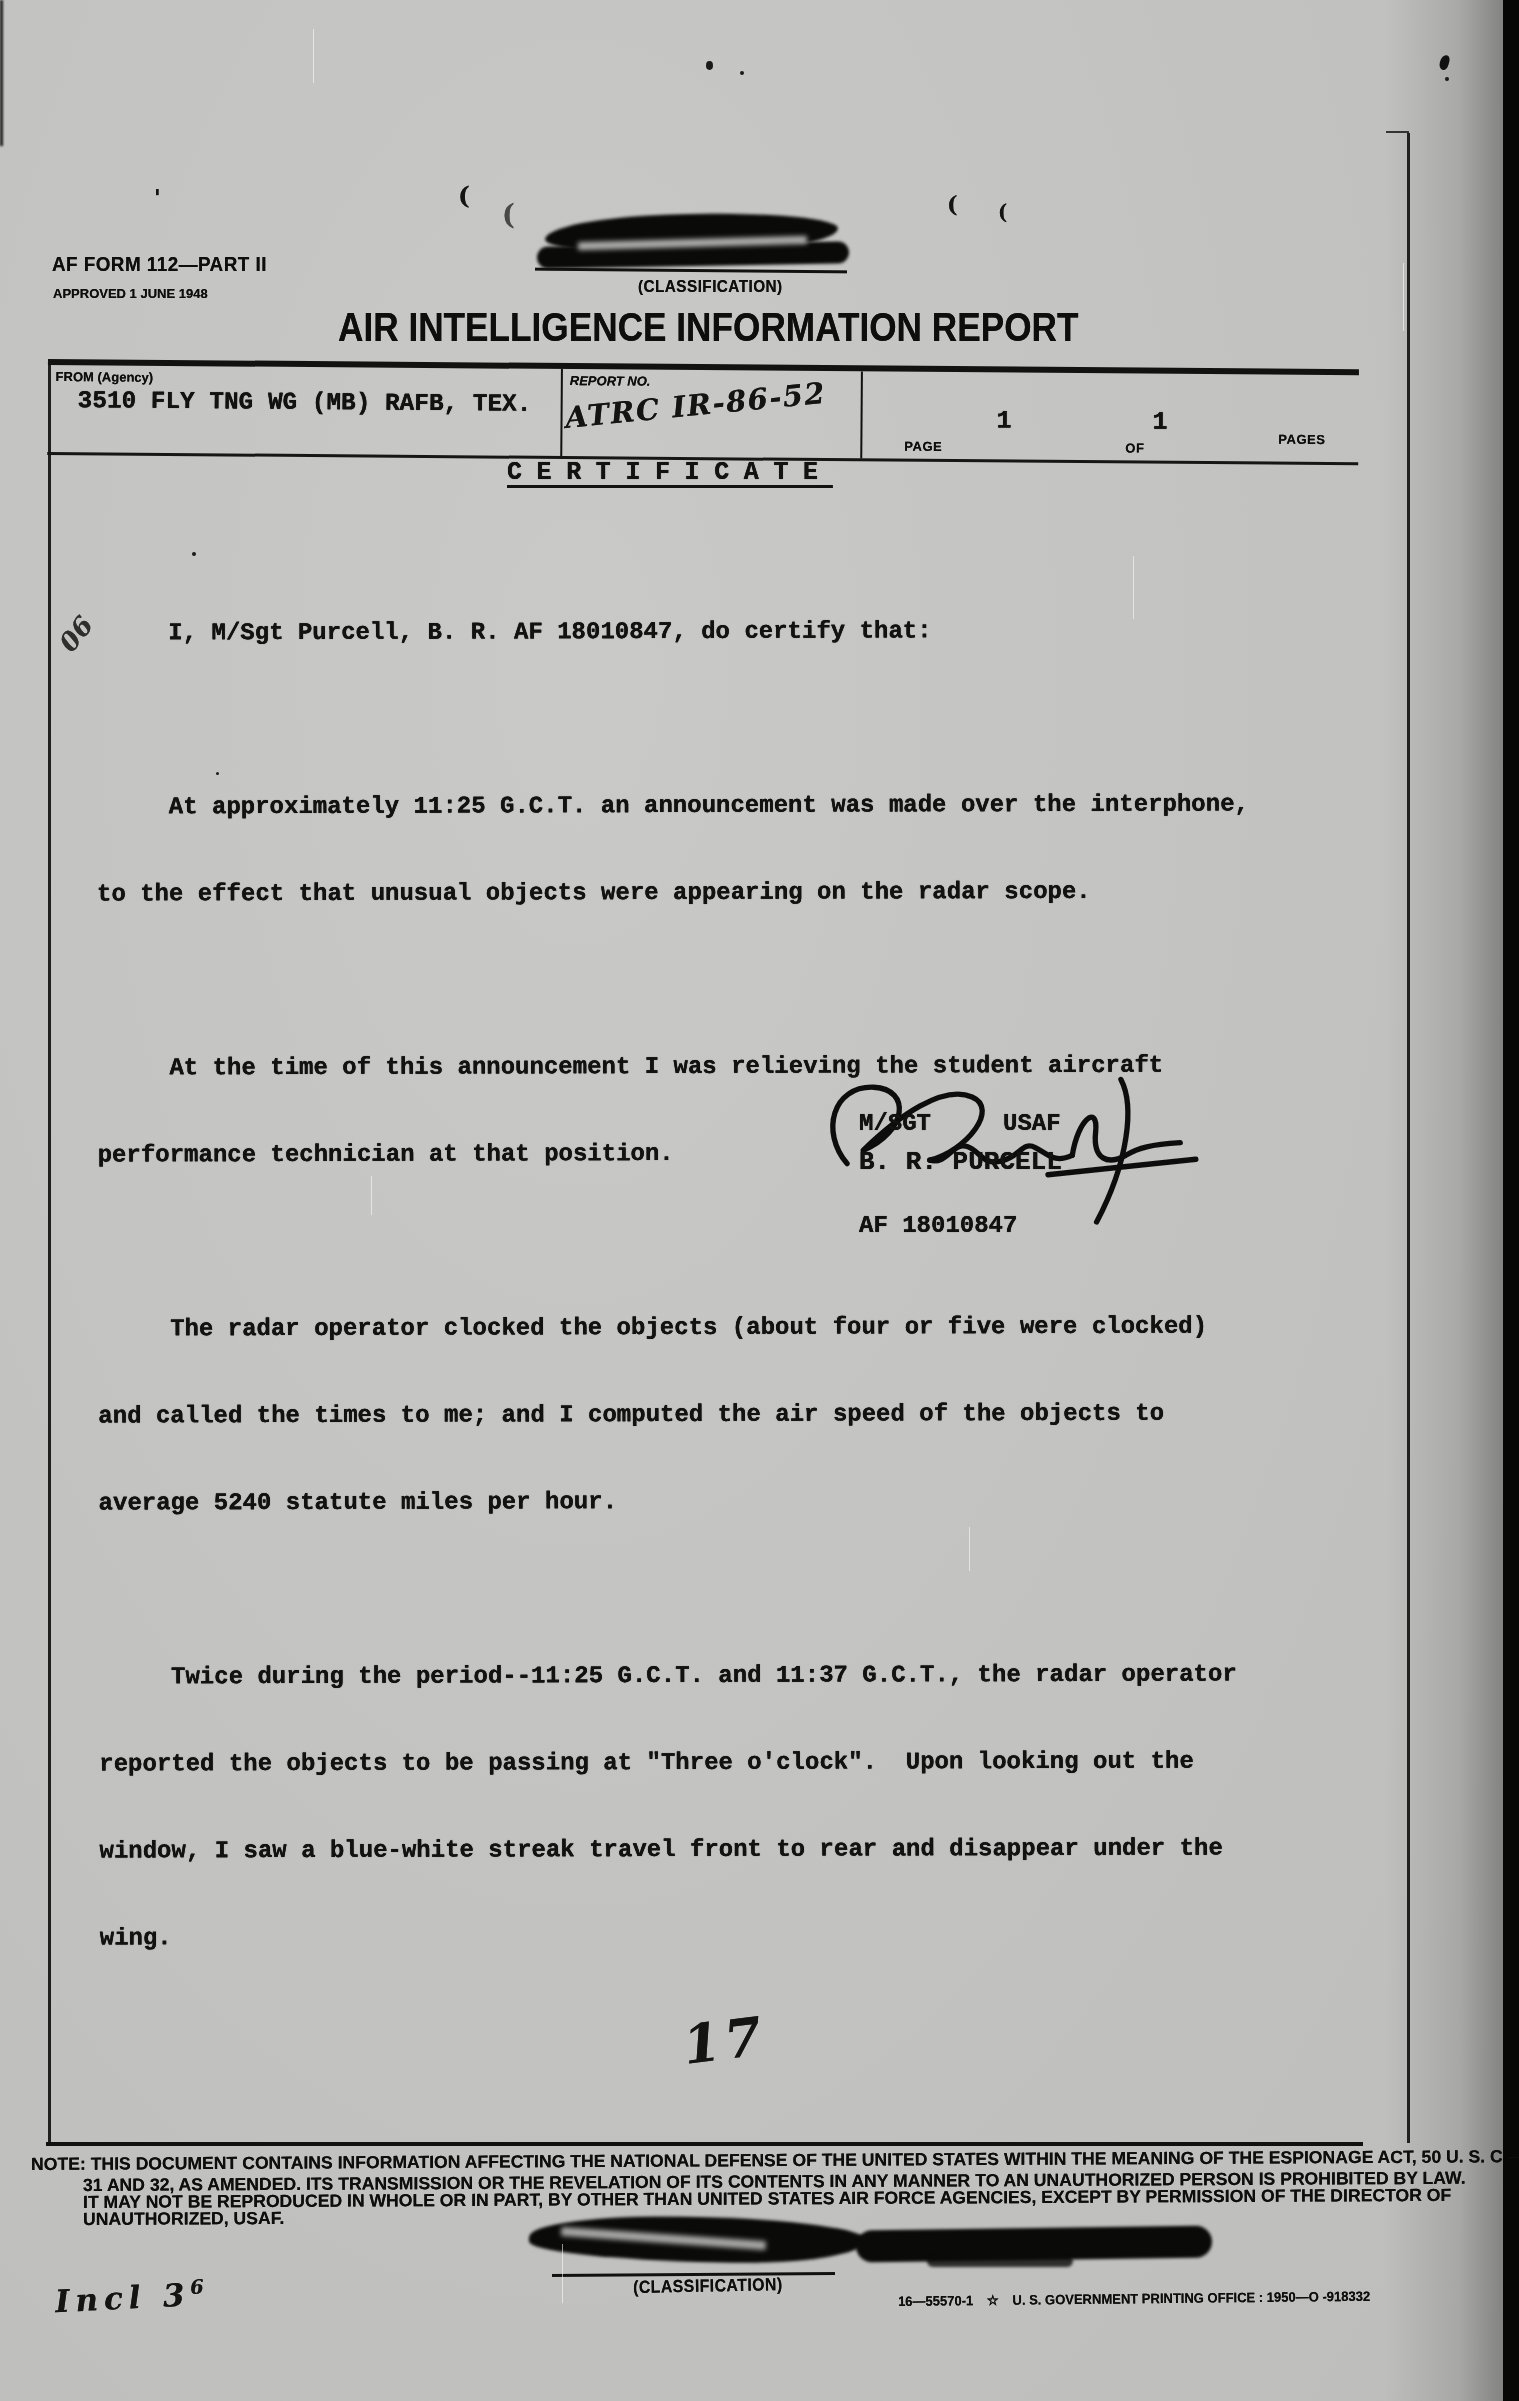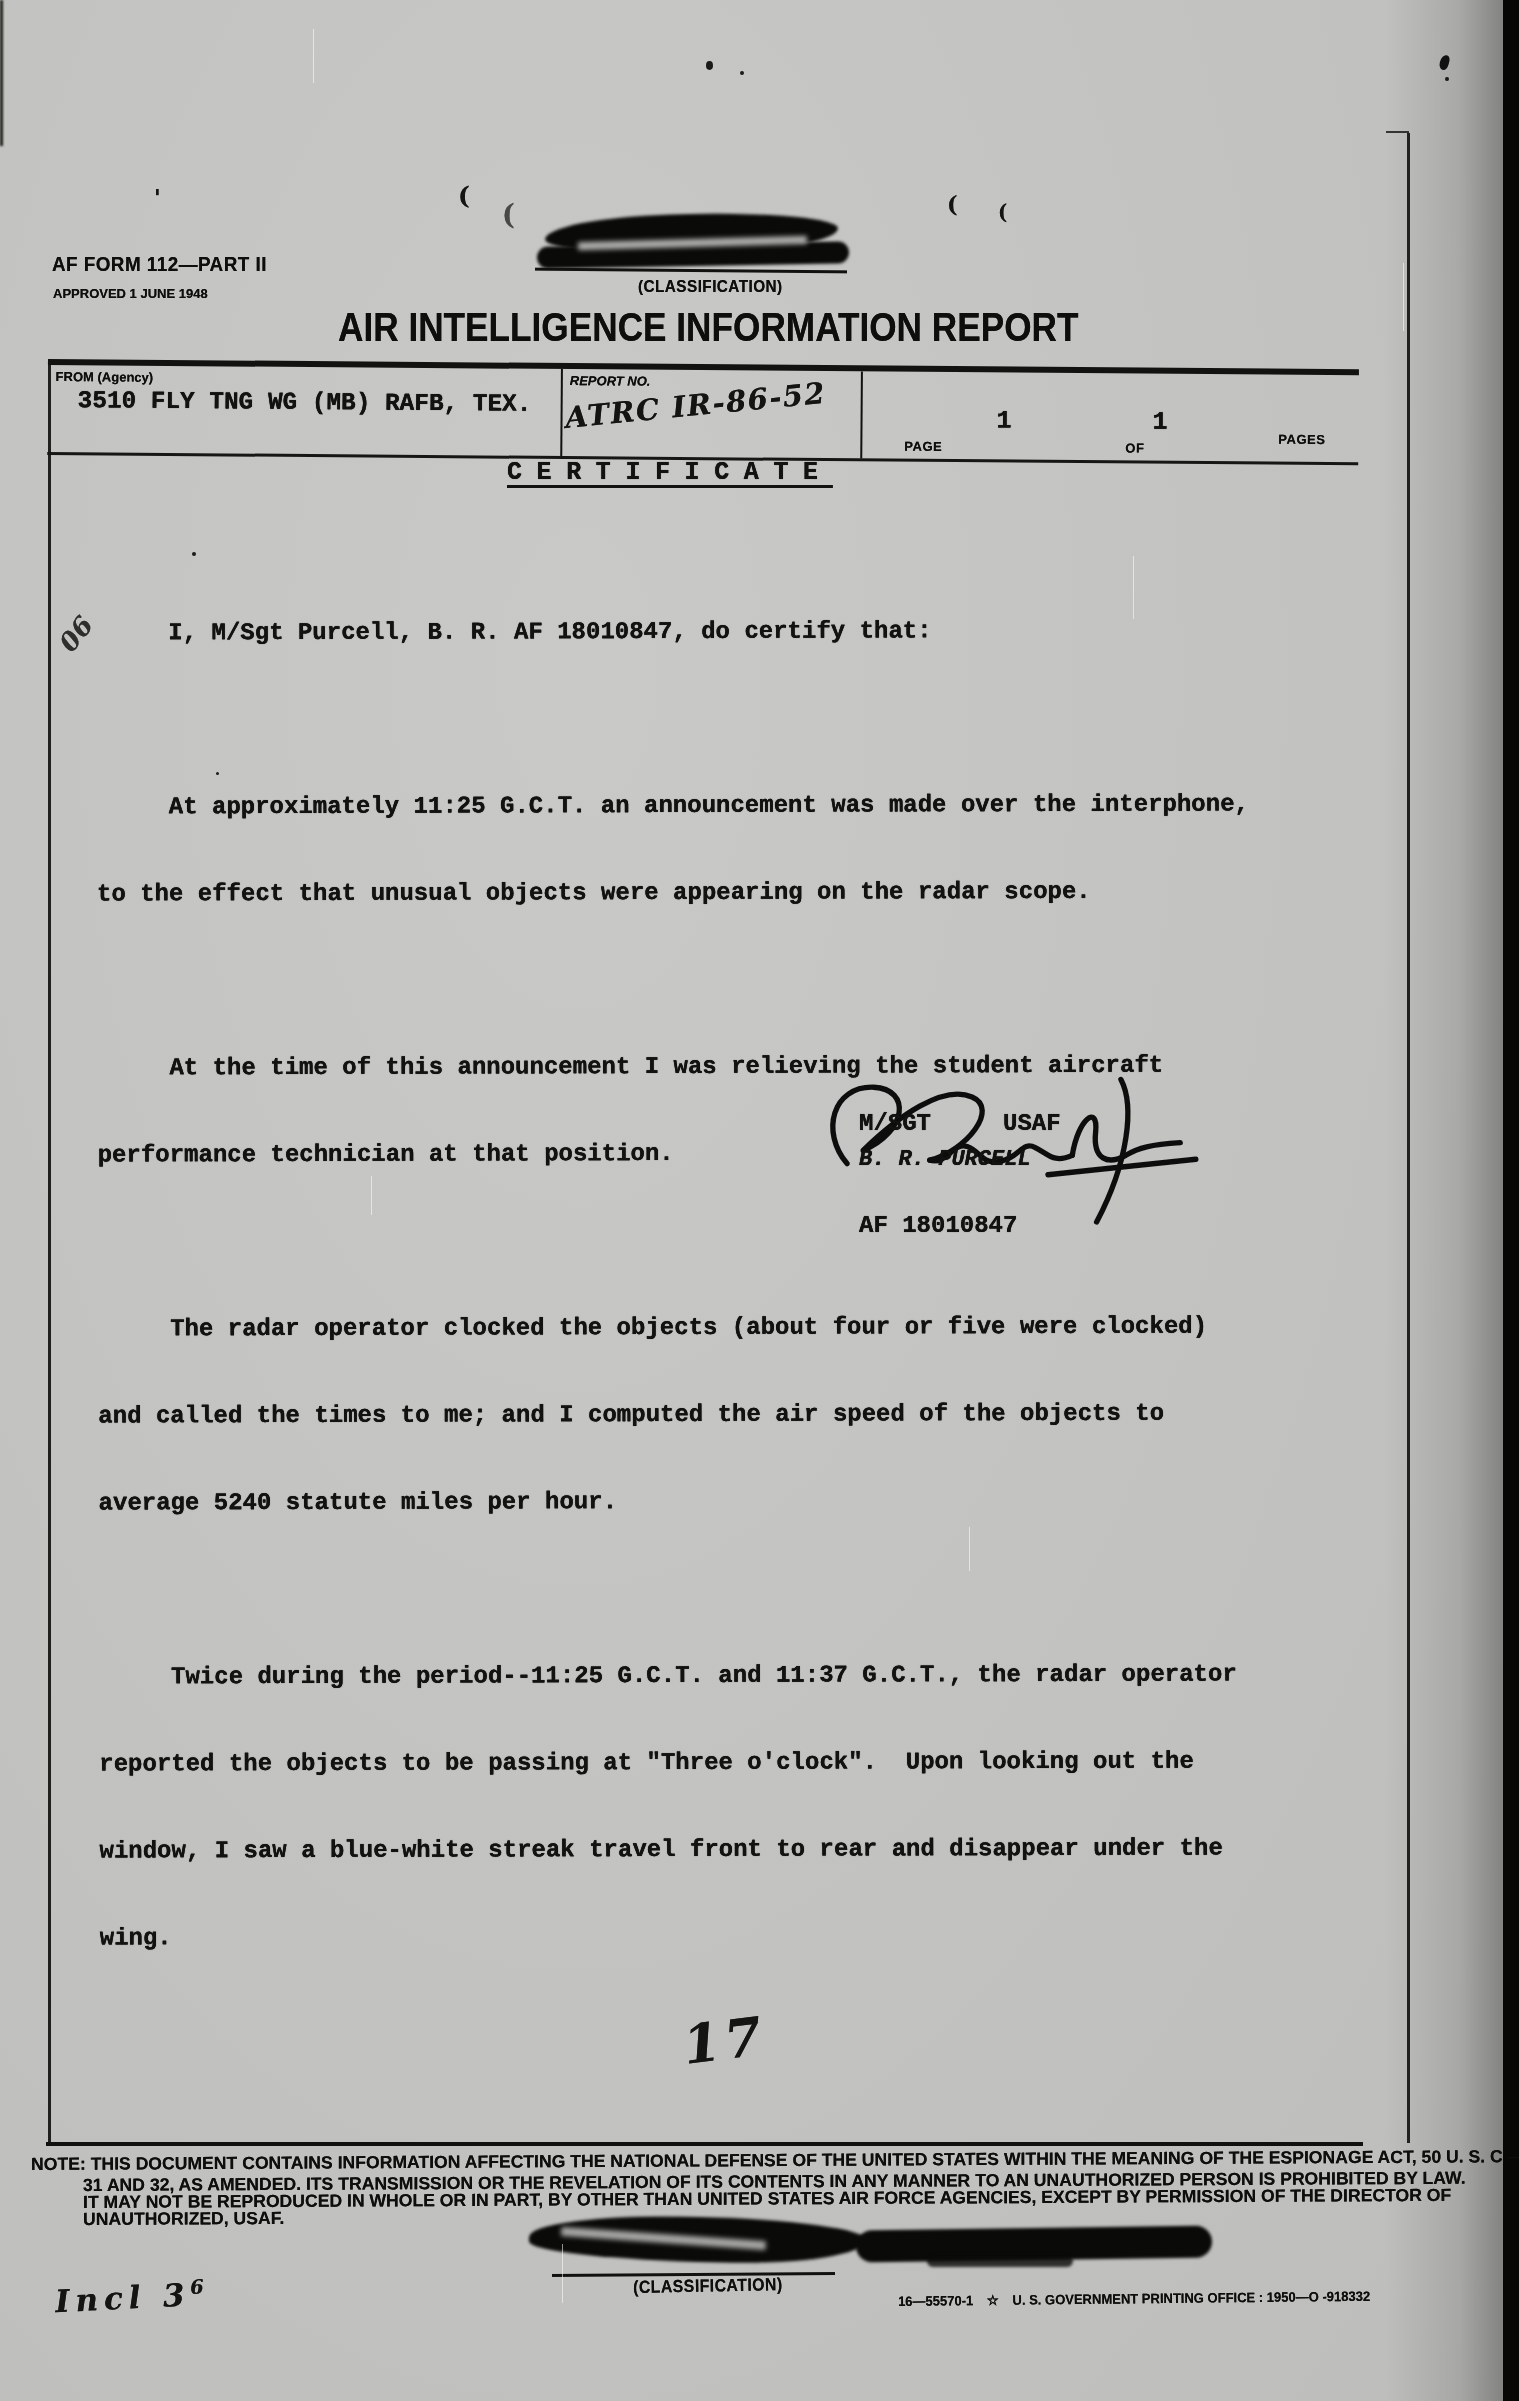--- a/index.html
+++ b/index.html
@@ -109,21 +109,21 @@
       </defs>
     <g fill="none" stroke="#11110f" stroke-width="11" stroke-linecap="round" stroke-linejoin="round" filter="url(#inkblur)">
       <path d="M 85,215 C 30,150 55,55 140,58 C 218,62 208,150 118,188 C 190,118 282,52 342,78 C 398,102 332,188 255,208"></path>
       <path d="M 255,208 C 292,218 302,170 332,180 C 360,190 362,218 402,210 C 440,202 445,168 472,182 C 500,196 510,215 548,198"></path>
       <path d="M 548,198 C 560,122 602,92 596,150 C 590,208 622,218 658,198 C 684,182 710,176 770,172"></path>
       <path d="M 648,42 C 676,95 664,210 598,335"></path>
       <path d="M 498,238 L 802,206"></path>
     </g>
   </svg>
 
-  <div class="abs typed" style="left:859px;top:1147px;font-size:22px;font-style:italic;">B. R. PURCELL</div>
+  <div class="abs typed" style="left:859px;top:1147px;font-size:26px;">B. R. PURCELL</div>
   <div class="abs typed" style="left:859px;top:1110px;font-size:24px;">M/SGT     USAF</div>
   <div class="abs typed" style="left:859px;top:1212px;font-size:24px;">AF 18010847</div>
 
   <div class="abs hand" style="left:683px;top:2009px;font-size:53px;transform:rotate(-7deg);letter-spacing:4.9px;">17</div>
 
   <div class="abs hand" style="left:58px;top:619px;font-size:26px;transform:rotate(-52deg);opacity:.85;">06</div>
 
   <div class="abs rule" style="left:46px;top:2142px;width:1317px;height:4.4px;"></div>
 
   <div class="abs lbl note-line" style="left:31px;top:2155px;">NOTE: THIS DOCUMENT CONTAINS INFORMATION AFFECTING THE NATIONAL DEFENSE OF THE UNITED STATES WITHIN THE MEANING OF THE ESPIONAGE ACT, 50 U. S. C —</div>

